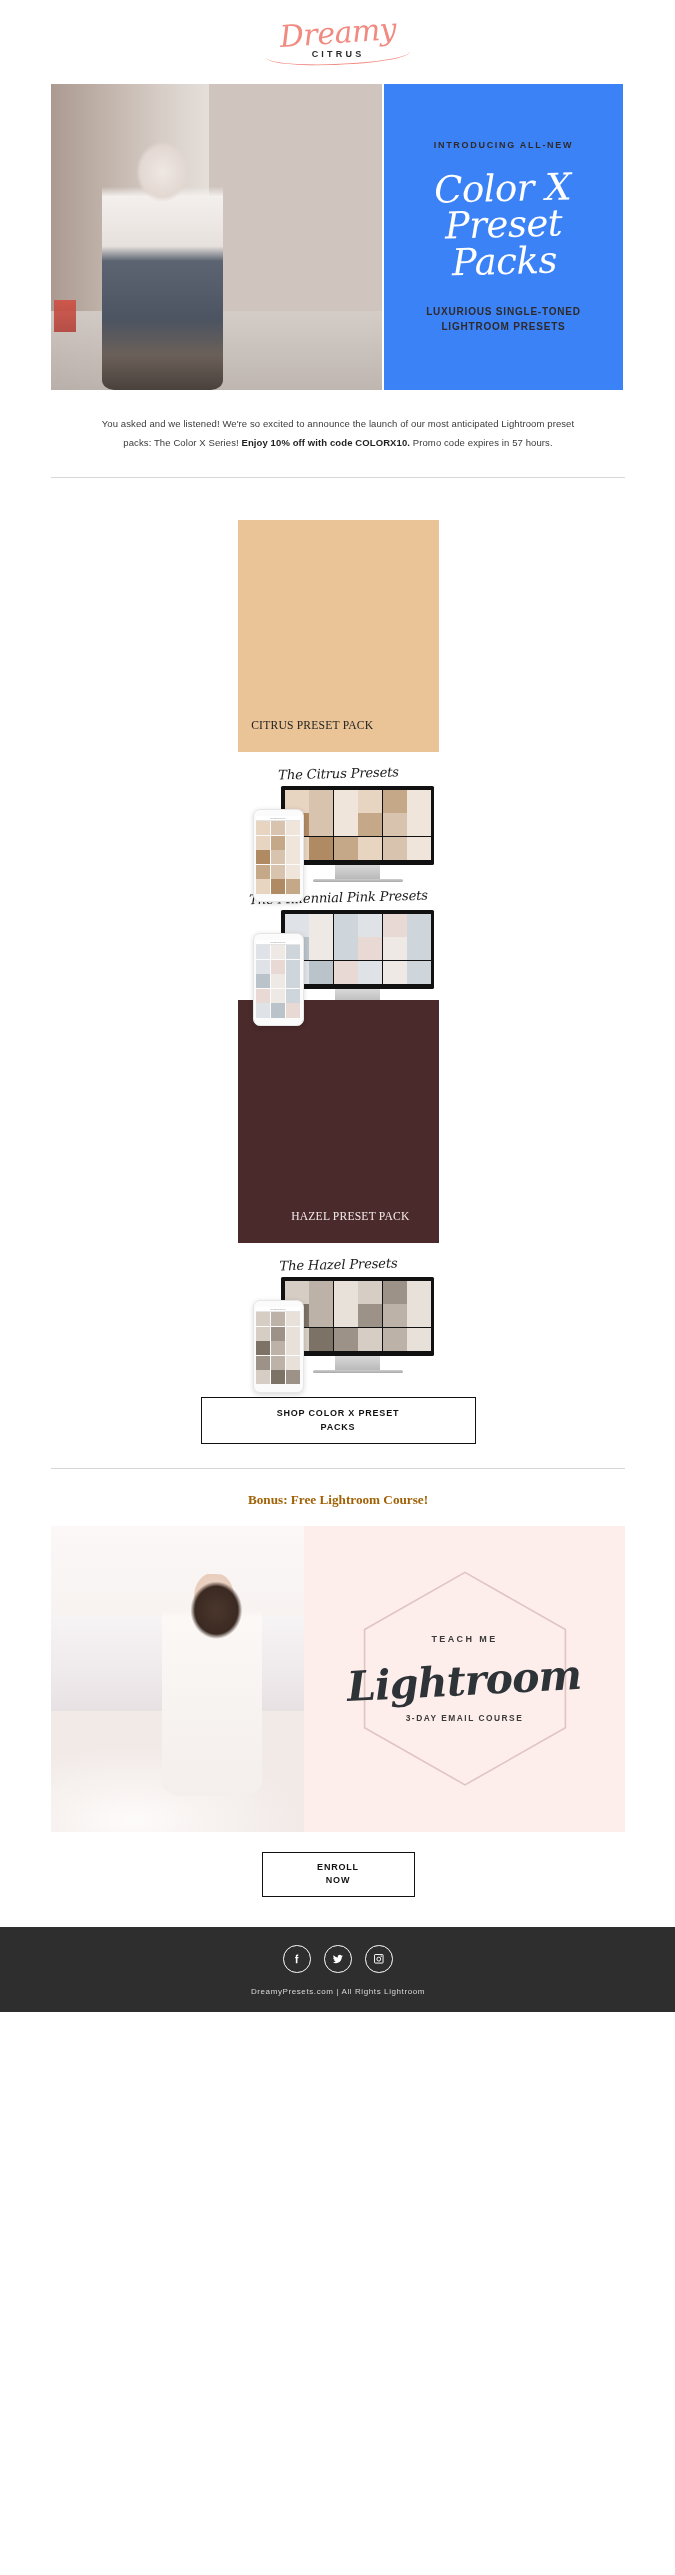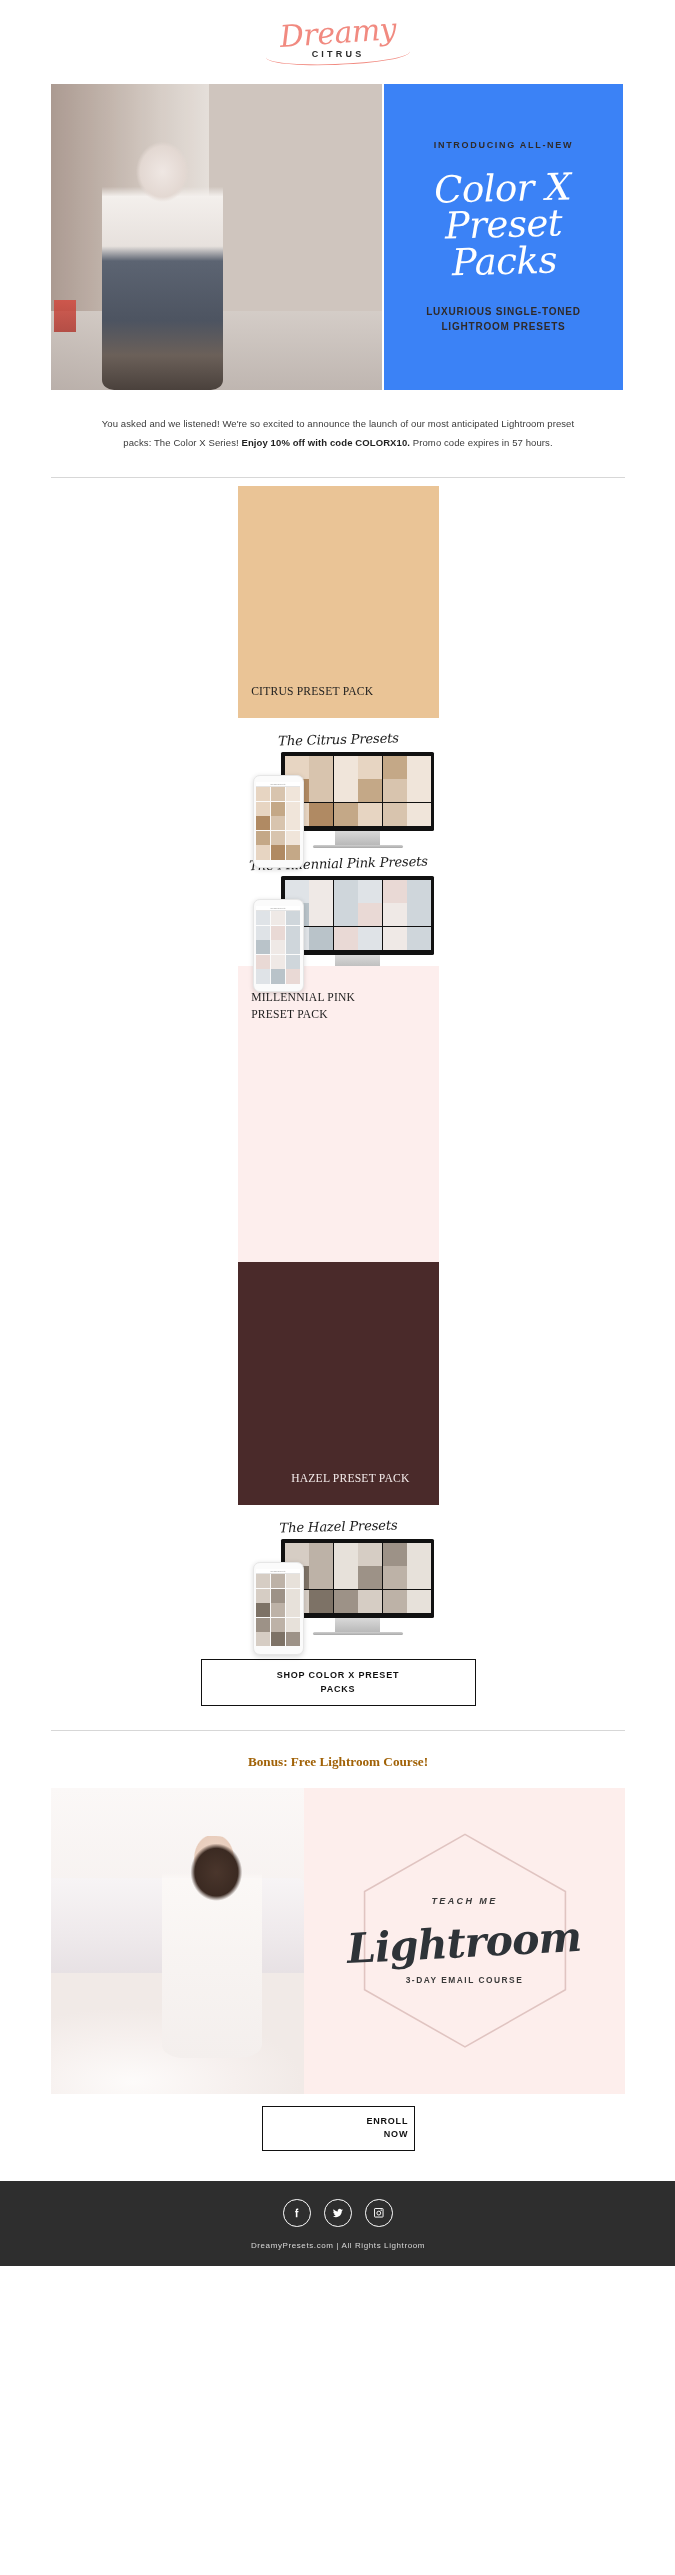--- a/index.html
+++ b/index.html
@@ -189,21 +189,21 @@
   .intro b { font-weight: 700; color: #1f1f1f; }
 
   .rule {
     width: 574px;
     height: 0.5px;
     margin: 24px auto 0;
     background: #d7d7d7;
   }
 
   
-  .products { padding-top: 9px; }
+  .products { padding-top: 43px; }
 
   .swatch {
     width: 201px;
     margin: 0 auto;
     position: relative;
     display: flex;
     align-items: flex-end;
   }
   .swatch-citrus   { height: 232px; background: #eac496; }
   .swatch-pink     { height: 296px; background: #fdeeed; }
@@ -339,22 +339,21 @@
     cursor: pointer;
   }
   .btn-shop {
     width: 275px;
     padding: 8.4px 5.3px;
     margin-top: 30px;
   }
   .btn-enroll {
     width: 153px;
     padding: 8px 5.3px;
-    margin-top: 12px;
-    text-align: right;
+    margin-top: 20px;
   }
 
   
   .bonus-heading {
     text-align: center;
     font-family: "Liberation Serif", serif;
     font-size: 13.2px;
     color: #a16207;
     margin-top: 23px;
   }
@@ -417,21 +416,20 @@
     justify-content: center;
   }
   .hex svg { position: absolute; inset: 0; }
   .hex-top {
     position: relative;
     font-size: 9px;
     font-weight: 700;
     letter-spacing: 2.4px;
     color: #3a3a3a;
     margin-bottom: 17px;
-    font-style: italic;
   }
   .hex-main {
     position: relative;
     font-family: "DejaVu Serif", serif;
     font-style: italic;
     font-weight: 700;
     font-size: 41px;
     color: #2e3338;
     letter-spacing: -0.8px;
     line-height: 1;
@@ -616,26 +614,20 @@
               <i class="cell"></i>
               <i class="cell"></i>
             <i class="cell"></i>
               <i class="cell"></i>
               <i class="cell"></i>
           </div>
         </div>
       </div>
     </div>
 
-    <div class="swatch swatch-pink">
-      <div class="swatch-label">
-        <span>MILLENNIAL PINK</span><br>
-        <span>PRESET PACK</span>
-      </div>
-    </div>
 
     <div class="swatch swatch-hazel">
       <div class="swatch-label">HAZEL PRESET PACK</div>
     </div>
 
     <div class="mockup">
       <div class="mockup-title">The Hazel Presets</div>
       <div class="devices pack-hazel">
         <div class="imac">
           <div class="imac-screen">

